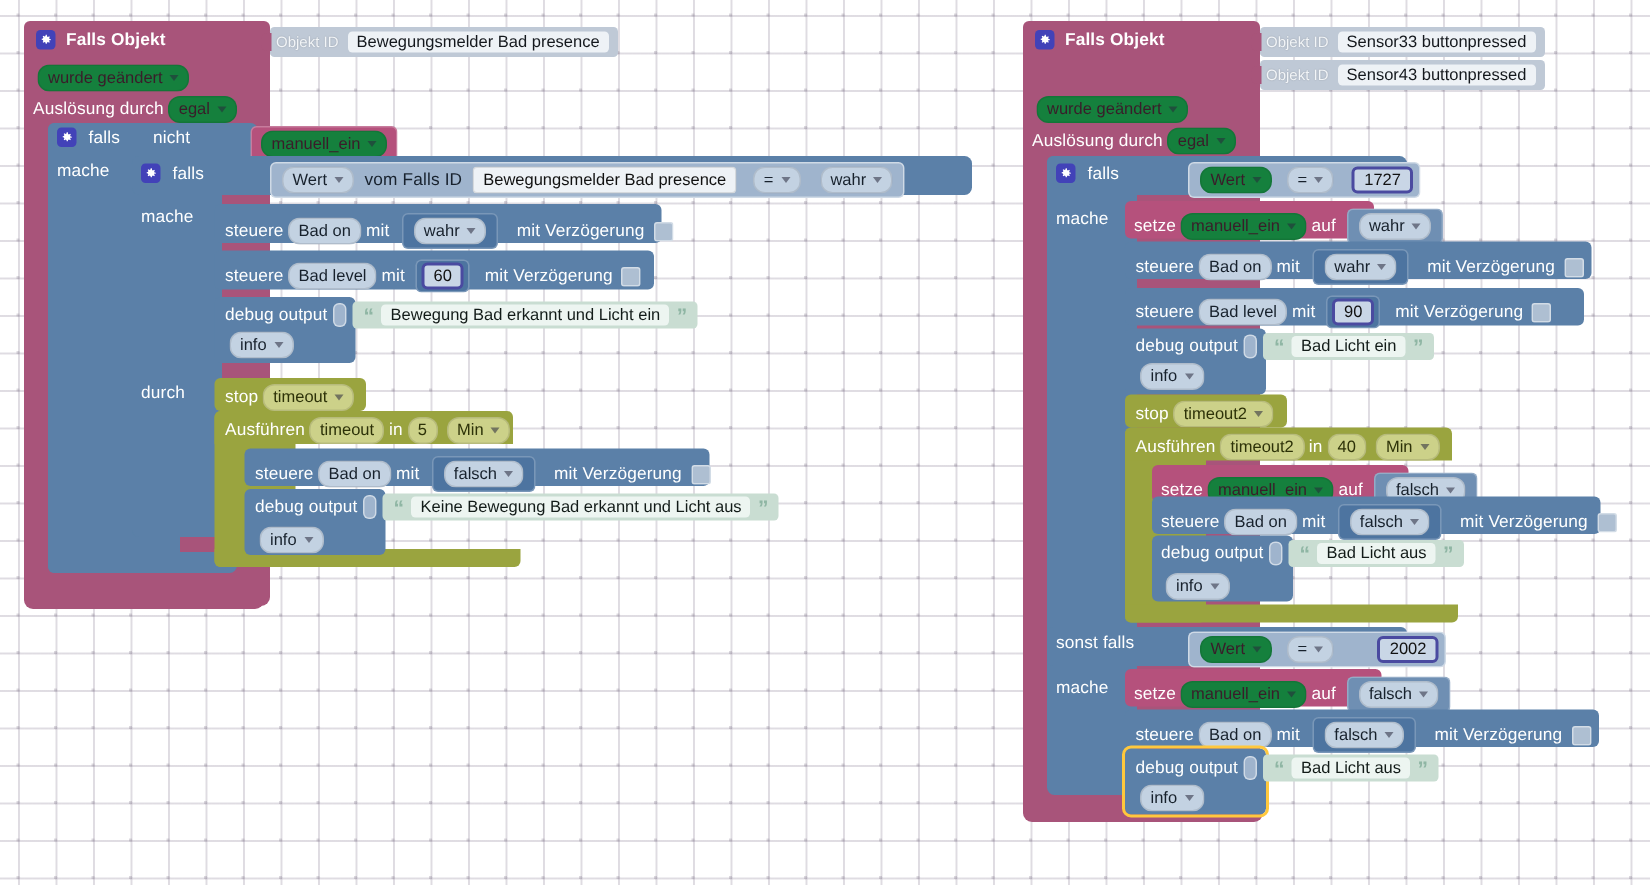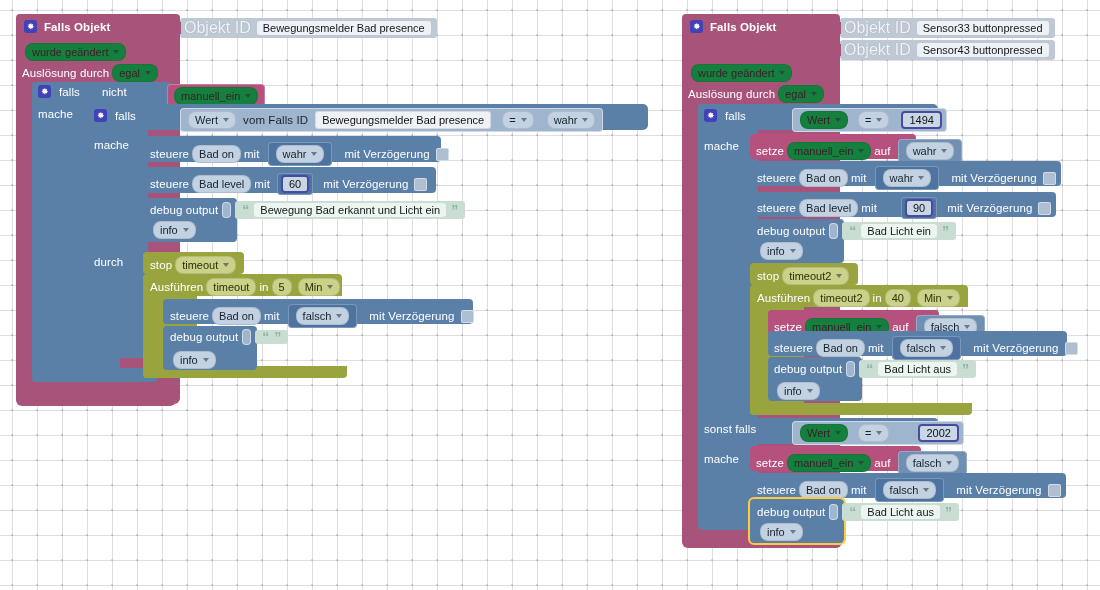--- a/index.html
+++ b/index.html
@@ -70,21 +70,21 @@
     display:inline-flex;align-items:center;gap:5px;
     background:#c9ddd2;border-radius:3px;padding:2px 7px;margin-left:2px;
   }
   .quote{color:#8fb6a4;font-size:14px;font-weight:bold;line-height:10px;}
   .strtxt{background:#edf5f1;border-radius:3px;padding:1px 6px;color:#121b18;font-size:11px;}
   
   .objid{
     position:absolute;display:flex;align-items:center;
     background:#bfc9d6;border-radius:3px;height:20px;padding:0 6px 0 4px;
   }
-  .objid .k{color:#f2f5f8;font-size:16px;margin-right:6px;text-shadow:0 0 1px rgba(0,0,0,.25);}
+  .objid .k{color:#f2f5f8;font-size:10px;margin-right:6px;text-shadow:0 0 1px rgba(0,0,0,.25);}
   .objid .v{background:#eef2f6;border-radius:3px;padding:1px 6px;color:#14181d;font-size:11px;}
   .objid .notch{
     position:absolute;left:-6px;top:4px;width:7px;height:12px;
     background:#a8547a;border-radius:4px 0 0 4px;
   }
   
   .gear{
     width:13px;height:13px;border-radius:3px;background:#4242b8;
     display:inline-flex;align-items:center;justify-content:center;flex:none;
   }
@@ -245,20 +245,21 @@
     <span class="lbl" style="margin-left:10px;">mit Verzögerung</span>
     <span class="tgl"></span>
   </div>
 
   <div class="blk ctrl" style="left:163px;top:326px;width:94px;height:44px;"></div>
   <div class="row" style="left:170px;top:329px;">
     <span class="lbl">debug output</span>
     <span class="sock sock-light" style="width:7px;height:14px;padding:0;margin-left:4px;"></span>
     <span class="strblk">
       <span class="quote">“</span>
+      <span class="strtxt">Keine Bewegung Bad erkannt und Licht aus</span>
       <span class="quote">”</span>
     </span>
   </div>
   <div class="row" style="left:170px;top:351px;">
     <span class="chip chip-blue chip-drop">info</span>
   </div>
 
   <div class="blk hat" style="left:682px;top:14px;width:158px;height:532px;"></div>
   <div class="blk hat" style="left:682px;top:534px;width:160px;height:14px;border-radius:0 0 6px 6px;"></div>
 
@@ -300,21 +301,21 @@
       <svg viewBox="0 0 24 24">
           <path fill="#fff" d="M12 8a4 4 0 100 8 4 4 0 000-8zm0 6a2 2 0 110-4 2 2 0 010 4z"></path>
           <path fill="#fff" d="M21 13v-2l-2.3-.4a7 7 0 00-.7-1.7l1.3-1.9-1.4-1.4-1.9 1.3a7 7 0 00-1.7-.7L13.9 3h-2l-.4 2.3a7 7 0 00-1.7.7L7.9 4.7 6.5 6.1l1.3 1.9a7 7 0 00-.7 1.7L4.8 10v2l2.3.4c.1.6.4 1.2.7 1.7l-1.3 1.9 1.4 1.4 1.9-1.3c.5.3 1.1.6 1.7.7l.4 2.3h2l.4-2.3c.6-.1 1.2-.4 1.7-.7l1.9 1.3 1.4-1.4-1.3-1.9c.3-.5.6-1.1.7-1.7L21 13z"></path>
         </svg>
     </span>
     <span class="lbl" style="margin-left:8px;">falls</span>
   </div>
   <div class="sock sock-light" style="position:absolute;left:790px;top:108px;padding:2px 4px;">
     <span class="chip chip-rose chip-drop">Wert</span>
     <span class="chip chip-blue chip-drop" style="margin-left:7px;">=</span>
-    <span class="chip-num" style="margin-left:9px;">1494</span>
+    <span class="chip-num" style="margin-left:9px;">1727</span>
   </div>
   <div class="row" style="left:704px;top:140px;">
     <span class="lbl">mache</span>
   </div>
 
   <div class="blk" style="left:750px;top:134px;width:166px;height:25px;background:#b5517c;border-radius:4px;"></div>
   <div class="row" style="left:756px;top:139px;">
     <span class="lbl">setze</span>
     <span class="chip chip-rose chip-drop">manuell_ein</span>
     <span class="lbl">auf</span>
@@ -333,21 +334,21 @@
     </span>
     <span class="lbl" style="margin-left:10px;">mit Verzögerung</span>
     <span class="tgl"></span>
   </div>
 
   <div class="blk ctrl" style="left:750px;top:192px;width:306px;height:25px;"></div>
   <div class="row" style="left:757px;top:197px;">
     <span class="lbl">steuere</span>
     <span class="chip chip-blue">Bad level</span>
     <span class="lbl">mit</span>
-    <span class="sock" style="margin-left:24px;padding:1px 3px;">
+    <span class="sock" style="margin-left:7px;padding:1px 3px;">
       <span class="chip-num">90</span>
     </span>
     <span class="lbl" style="margin-left:8px;">mit Verzögerung</span>
     <span class="tgl"></span>
   </div>
 
   <div class="blk ctrl" style="left:750px;top:219px;width:94px;height:44px;"></div>
   <div class="row" style="left:757px;top:222px;">
     <span class="lbl">debug output</span>
     <span class="sock sock-light" style="width:7px;height:14px;padding:0;margin-left:4px;"></span>

